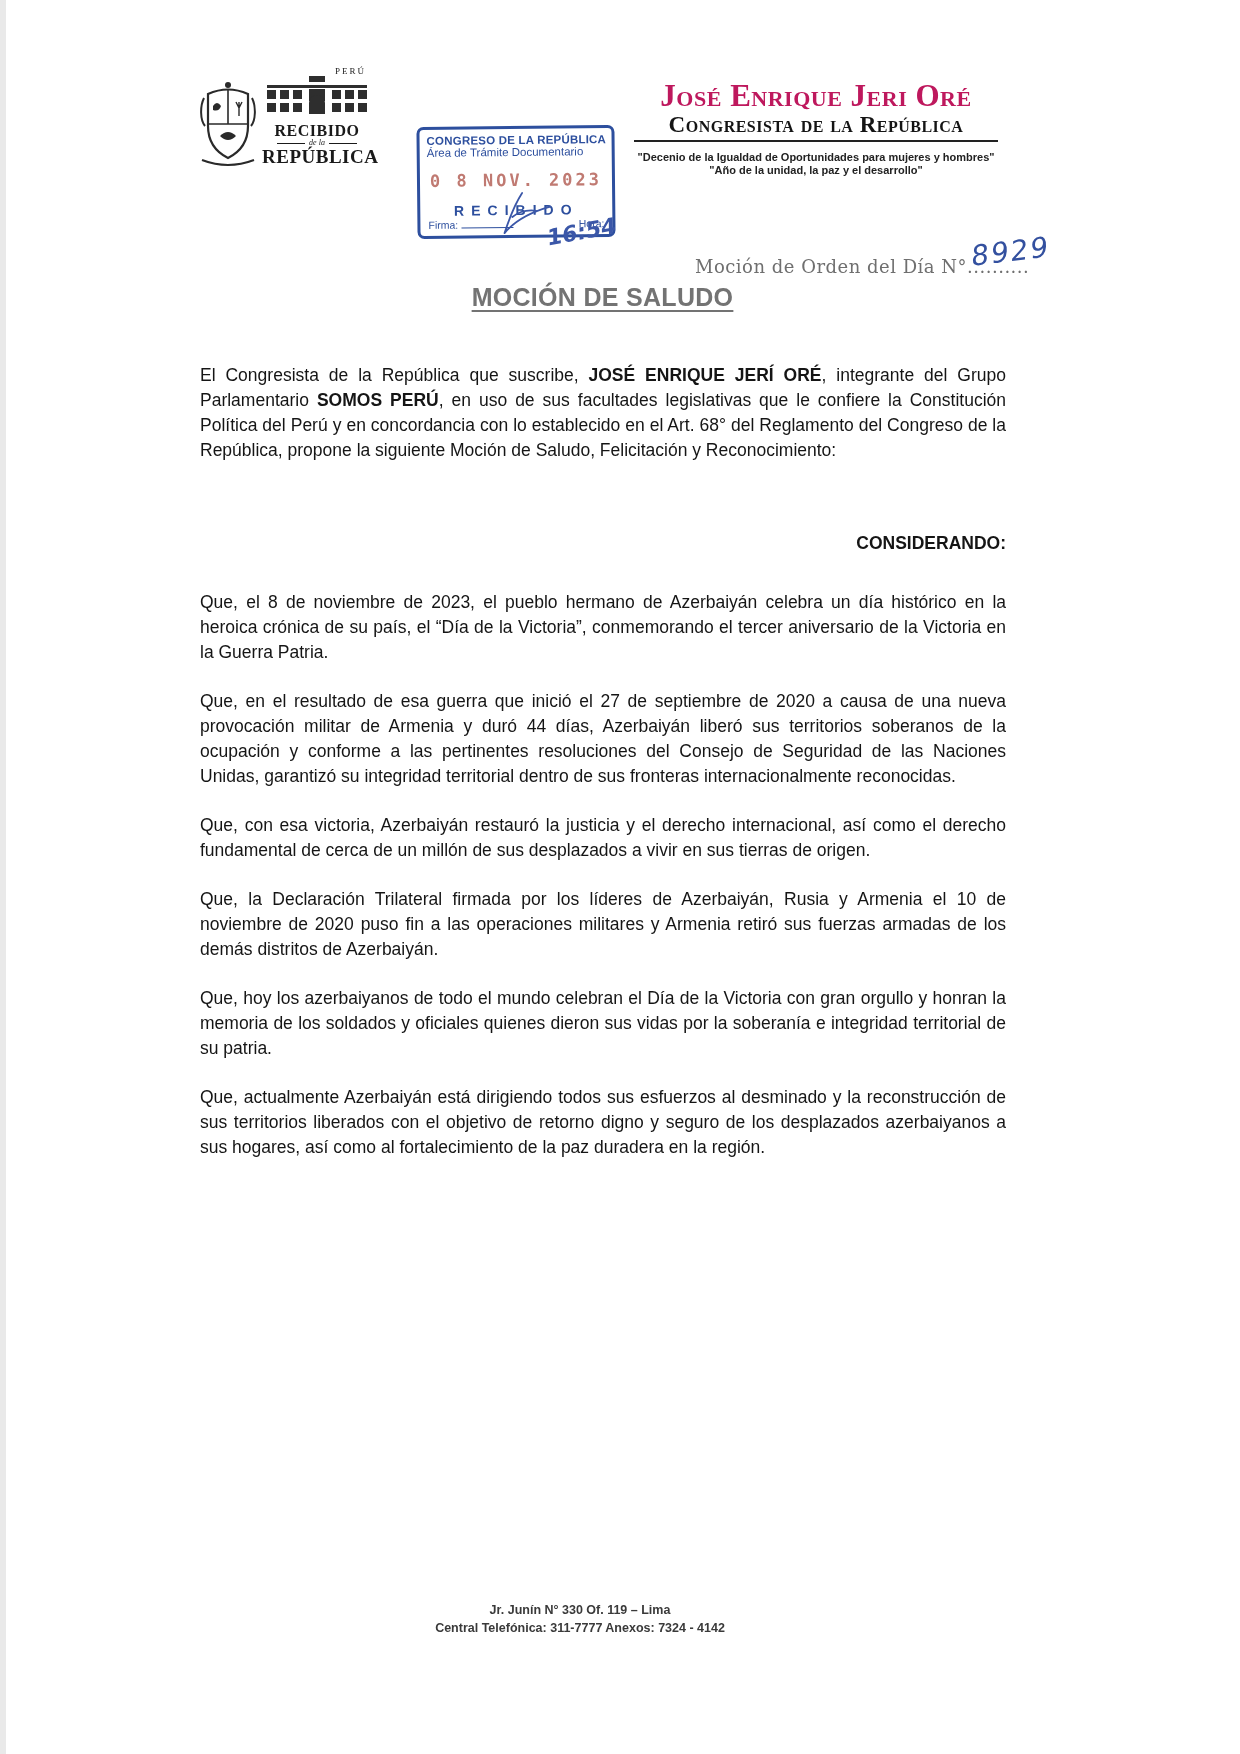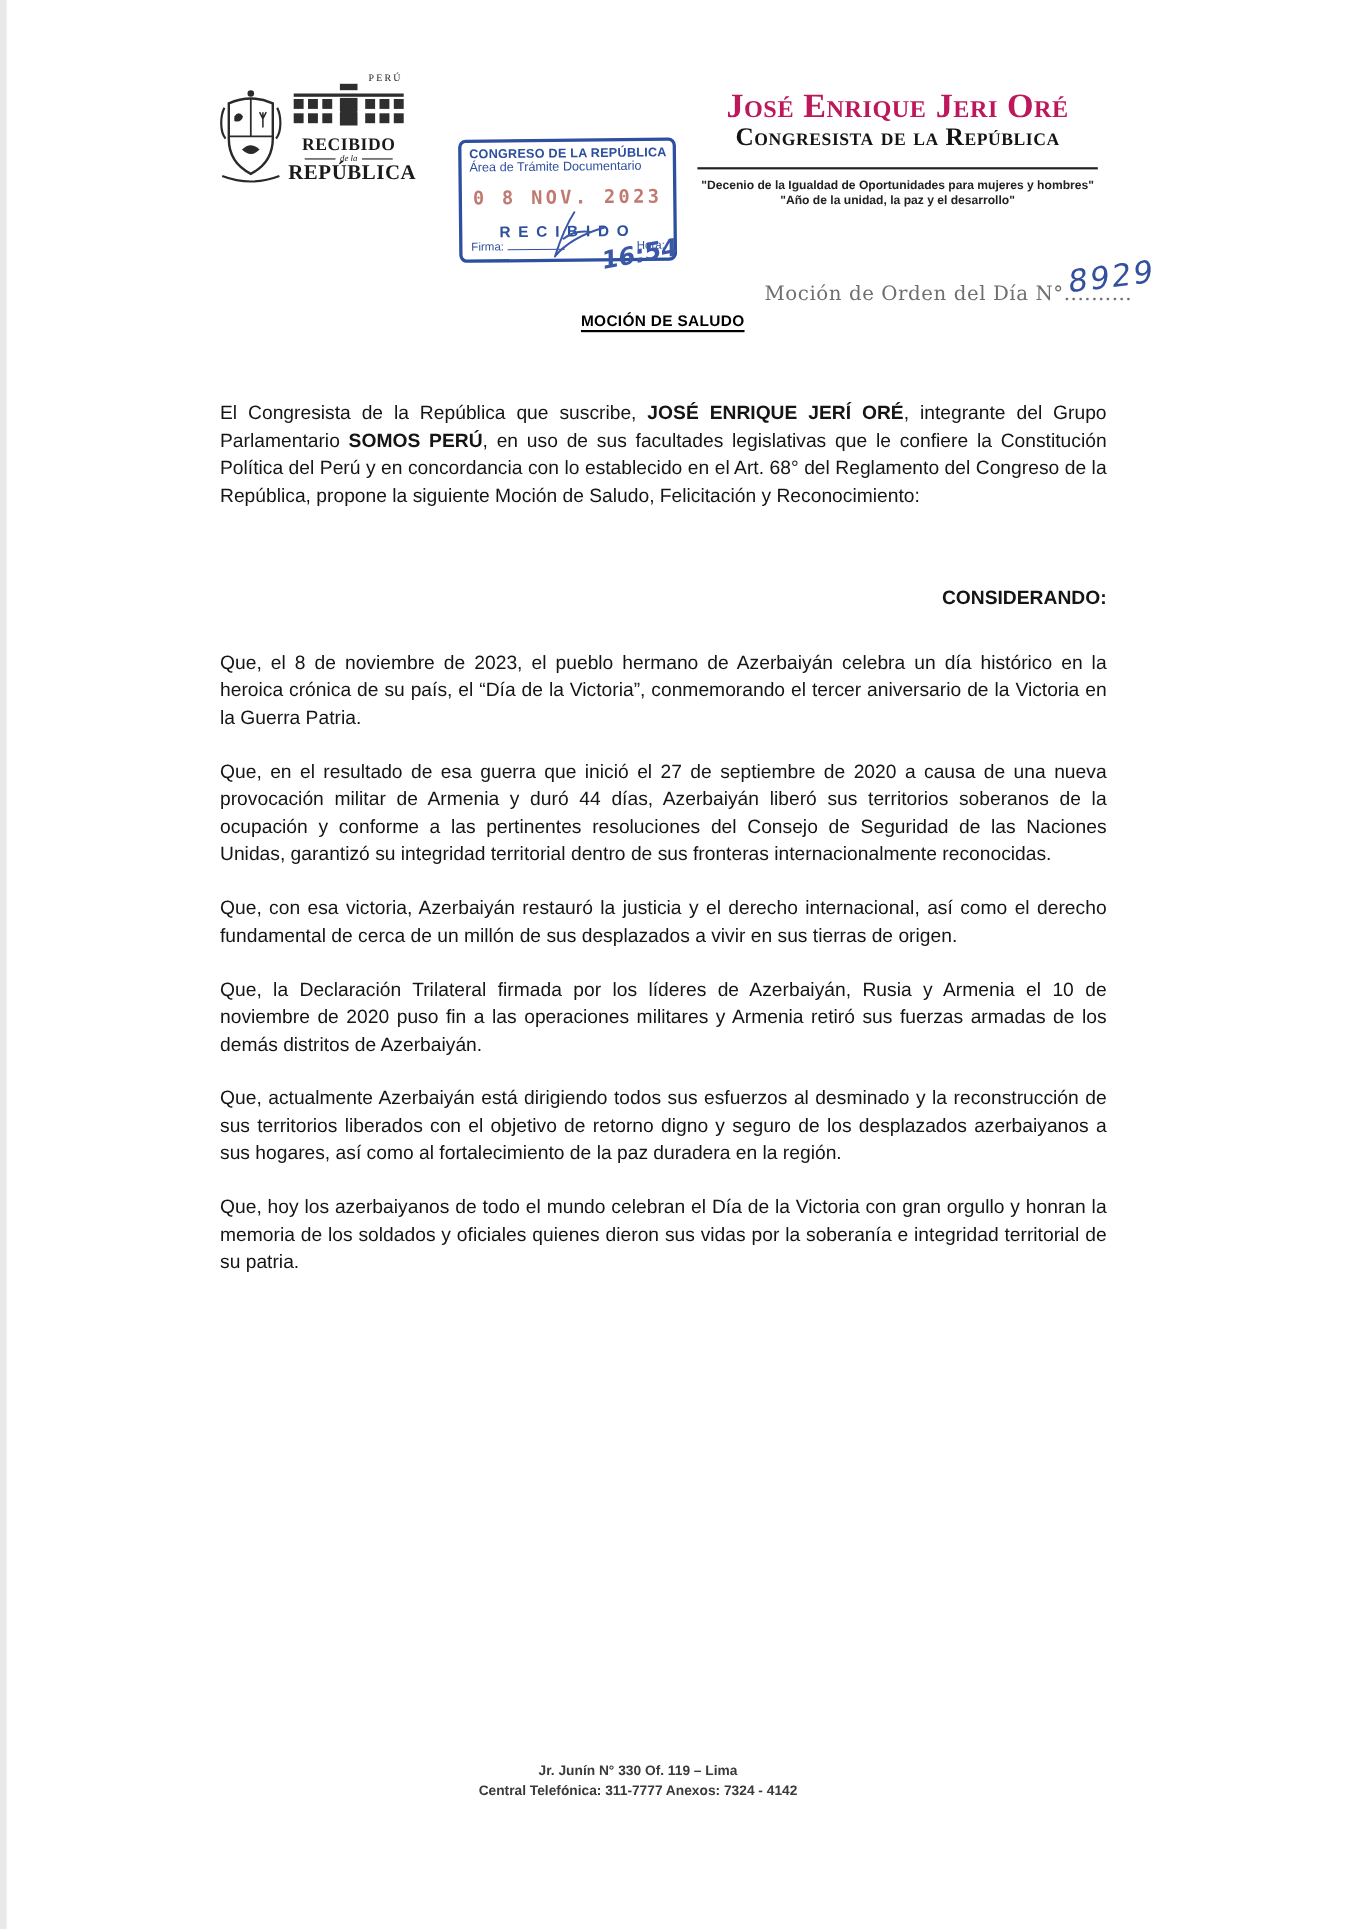--- a/index.html
+++ b/index.html
@@ -35,37 +35,37 @@
   .hora-value { position:absolute; right:-4px; bottom:-10px; font-size:22px; color:#3b57a8;
                 transform:rotate(-10deg) skewX(-10deg); font-weight:bold; font-family:"DejaVu Sans", sans-serif; }
   .stamp-signature { position:absolute; left:74px; top:62px; }
 
   
   .who { position:absolute; left:634px; top:80px; width:364px; text-align:center; }
   .who-name { font-family:"Liberation Serif", serif; font-variant:small-caps; font-weight:600;
               font-size:31px; letter-spacing:0.5px; color:#be185d; line-height:32px; white-space:nowrap; }
   .who-role { font-family:"Liberation Serif", serif; font-variant:small-caps; font-weight:600;
               font-size:23px; letter-spacing:0.5px; color:#141414; line-height:26px;
-              border-bottom:2.5px solid #222; padding-bottom:14px; white-space:nowrap; }
+              border-bottom:2.5px solid #222; padding-bottom:2px; white-space:nowrap; }
   .who-m1 { font-size:11px; font-weight:bold; color:#222; margin-top:9px; line-height:13px; }
   .who-m2 { font-size:11px; font-weight:bold; color:#222; line-height:13px; }
 
   
   .motion-number { position:absolute; left:695px; top:247px; white-space:nowrap; }
   .mn-label, .mn-dots {
     font-family:"DejaVu Serif", serif; font-size:18px; color:#6f6f6f;
     letter-spacing:0.5px; filter:blur(0.45px);
   }
   .mn-value { position:relative; top:-12px; left:-58px; display:inline-block;
               font-family:"DejaVu Sans", sans-serif; font-size:28px; color:#33509f;
               transform:rotate(-7deg) skewX(-10deg); letter-spacing:2px; }
 
   
   .doc-title { position:absolute; left:0; top:283px; width:1205px; text-align:center; margin:0;
-               font-size:14px; font-weight:bold; letter-spacing:0.3px; color:#000000;
+               font-size:25px; font-weight:bold; letter-spacing:0.3px; color:#737373;
                text-decoration:underline; text-underline-offset:4px; text-decoration-thickness:2px; }
   .body-text { position:absolute; left:200px; top:363px; width:806px;
                font-size:17.5px; line-height:25px; text-align:justify; color:#151515; }
   .body-text p { margin:0 0 24px 0; }
   p.intro { margin-bottom:68px; }
   p.considerando { font-weight:bold; margin-bottom:34px; text-align:right; }
   .b { font-weight:bold; }
 
   
   .footer { position:absolute; left:0; top:1601px; width:1160px; text-align:center;
@@ -149,21 +149,21 @@
 
   <main class="body-text">
     <p class="intro"><span>El Congresista de la República que suscribe, </span><span class="b">JOSÉ ENRIQUE JERÍ ORÉ</span><span>, integrante del Grupo Parlamentario </span><span class="b">SOMOS PERÚ</span><span>, en uso de sus facultades legislativas que le confiere la Constitución Política del Perú y en concordancia con lo establecido en el Art. 68° del Reglamento del Congreso de la República, propone la siguiente Moción de Saludo, Felicitación y Reconocimiento:</span></p>
 
     <p class="considerando">CONSIDERANDO:</p>
 
     <p>Que, el 8 de noviembre de 2023, el pueblo hermano de Azerbaiyán celebra un día histórico en la heroica crónica de su país, el “Día de la Victoria”, conmemorando el tercer aniversario de la Victoria en la Guerra Patria.</p>
     <p>Que, en el resultado de esa guerra que inició el 27 de septiembre de 2020 a causa de una nueva provocación militar de Armenia y duró 44 días, Azerbaiyán liberó sus territorios soberanos de la ocupación y conforme a las pertinentes resoluciones del Consejo de Seguridad de las Naciones Unidas, garantizó su integridad territorial dentro de sus fronteras internacionalmente reconocidas.</p>
     <p>Que, con esa victoria, Azerbaiyán restauró la justicia y el derecho internacional, así como el derecho fundamental de cerca de un millón de sus desplazados a vivir en sus tierras de origen.</p>
     <p>Que, la Declaración Trilateral firmada por los líderes de Azerbaiyán, Rusia y Armenia el 10 de noviembre de 2020 puso fin a las operaciones militares y Armenia retiró sus fuerzas armadas de los demás distritos de Azerbaiyán.</p>
+    <p>Que, hoy los azerbaiyanos de todo el mundo celebran el Día de la Victoria con gran orgullo y honran la memoria de los soldados y oficiales quienes dieron sus vidas por la soberanía e integridad territorial de su patria.</p>
     <p>Que, actualmente Azerbaiyán está dirigiendo todos sus esfuerzos al desminado y la reconstrucción de sus territorios liberados con el objetivo de retorno digno y seguro de los desplazados azerbaiyanos a sus hogares, así como al fortalecimiento de la paz duradera en la región.</p>
-    <p>Que, hoy los azerbaiyanos de todo el mundo celebran el Día de la Victoria con gran orgullo y honran la memoria de los soldados y oficiales quienes dieron sus vidas por la soberanía e integridad territorial de su patria.</p>
   </main>
 
   <div class="footer">
     <div>Jr. Junín N° 330 Of. 119 – Lima</div>
     <div>Central Telefónica: 311-7777 Anexos: 7324 - 4142</div>
   </div>
 </div>
 
 </body></html>

